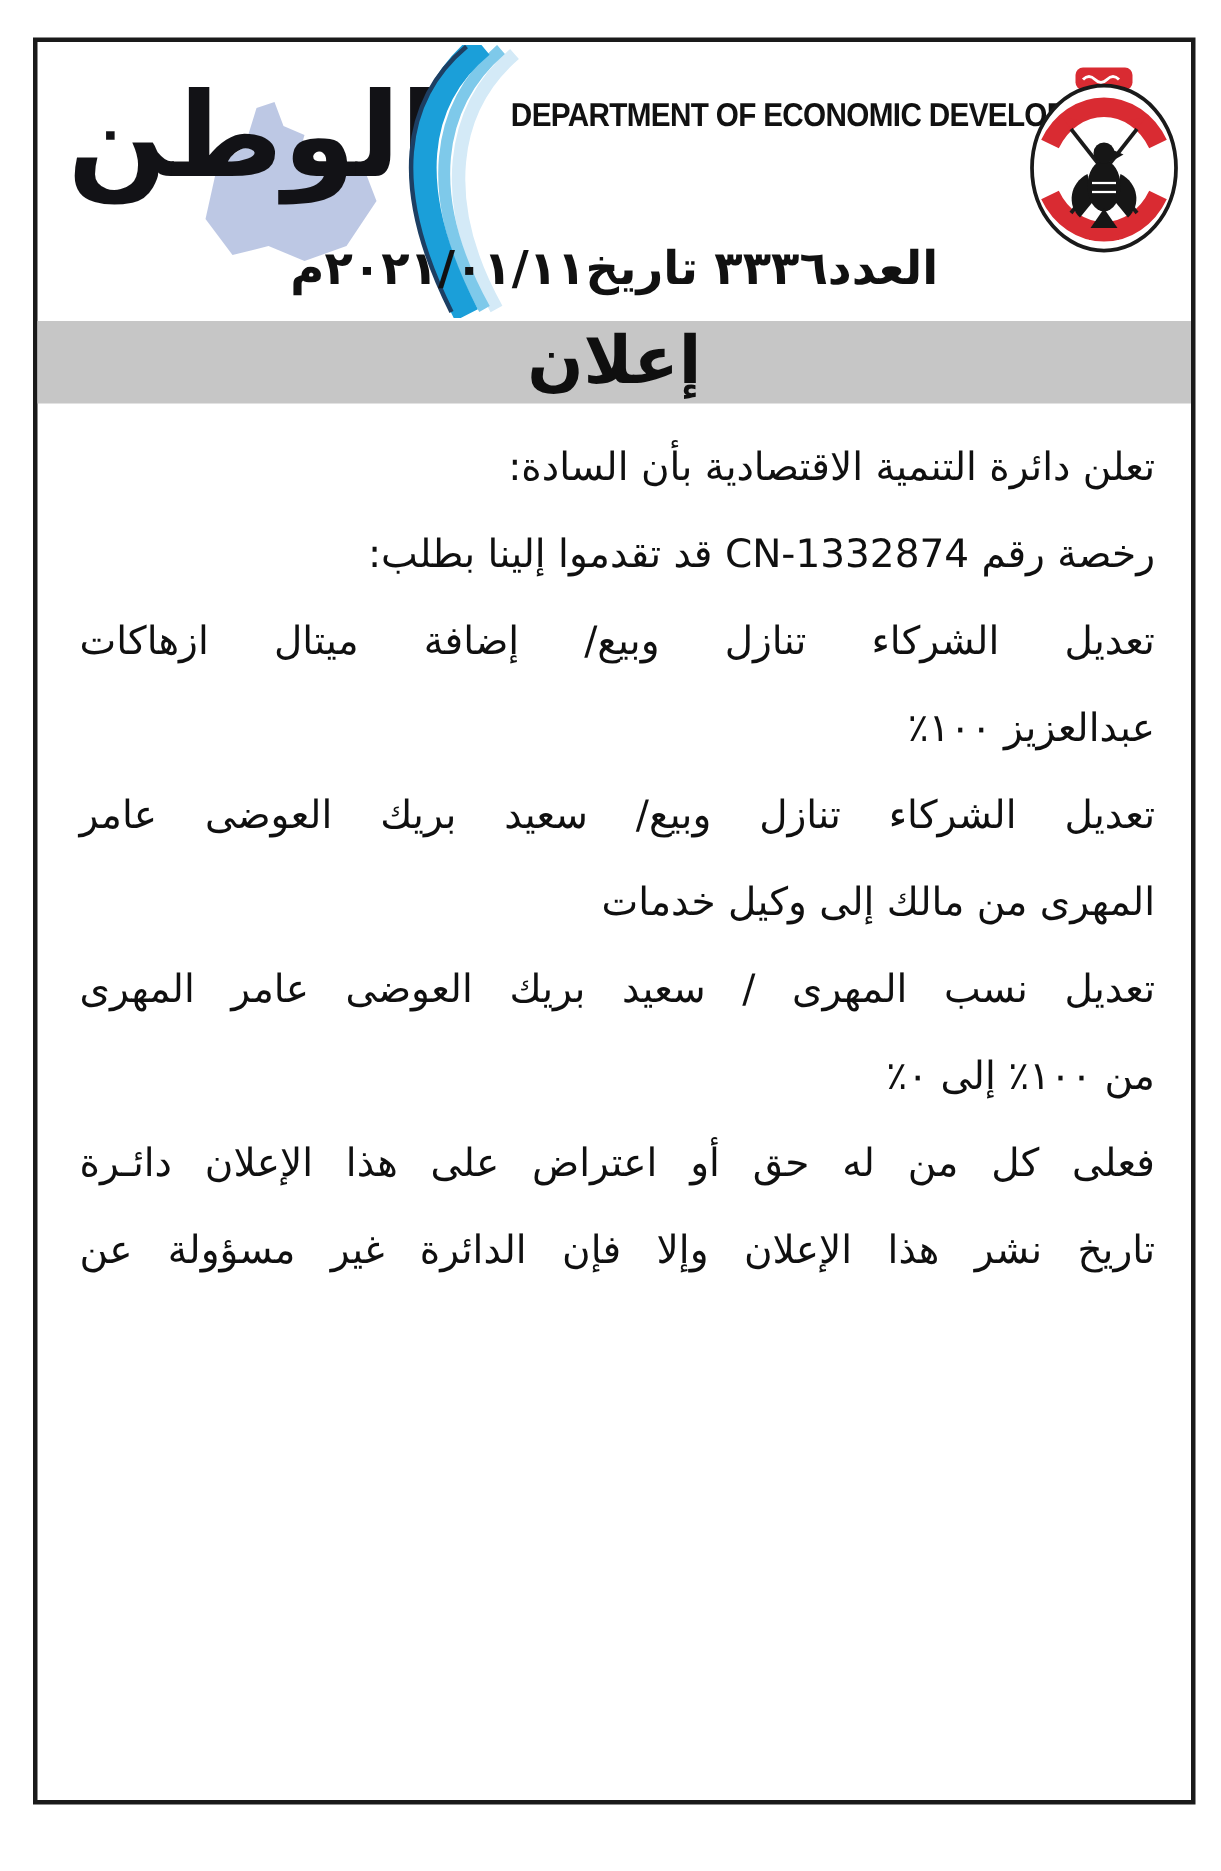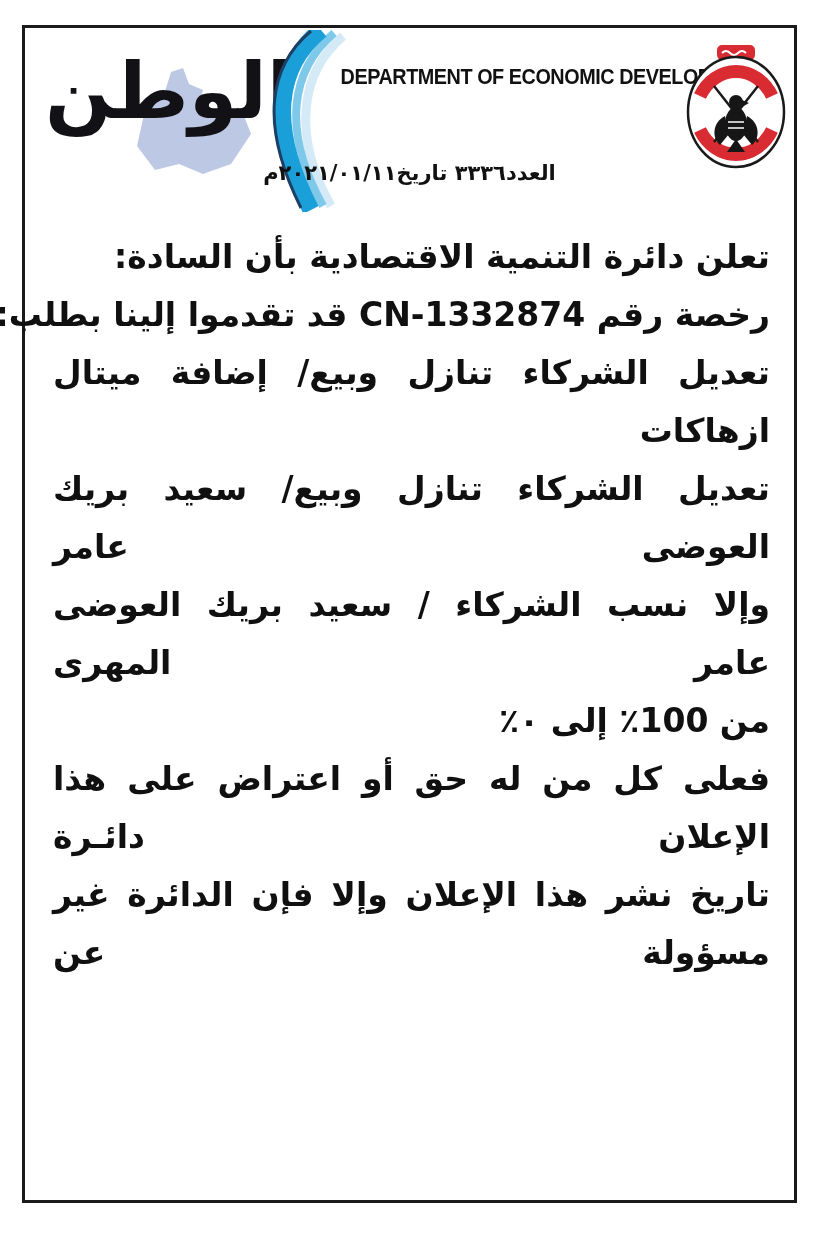--- a/index.html
+++ b/index.html
@@ -23,31 +23,31 @@
   .ded{position:absolute;left:292px;top:32px;width:382px;text-align:center;}
   .ded-ar{font-size:27px;font-weight:700;direction:rtl;white-space:nowrap;color:#111;}
   .ded-en{
     display:inline-block;font-family:"Liberation Sans", sans-serif;
     font-size:22px;font-weight:700;white-space:nowrap;color:#111;
     transform:scaleX(0.9);transform-origin:center;margin-top:4px;letter-spacing:-0.5px;
   }
   .emblem-svg{position:absolute;right:6px;top:16px;}
   .issue-line{
     position:absolute;left:0;right:0;top:133px;text-align:center;
-    direction:rtl;font-weight:800;font-size:21px;color:#111;
+    direction:rtl;font-weight:800;font-size:31px;color:#111;
   }
   
   .band{
     height:55px;background:#c6c6c6;text-align:center;
     font-size:44px;line-height:54px;font-weight:800;color:#0f0f0f;direction:rtl;
   }
   
   .notice{padding:14px 24px 0 28px;direction:rtl;}
   .nline{
-    font-size:33px;line-height:58px;font-weight:700;color:#101010;
+    font-size:26px;line-height:58px;font-weight:400;color:#101010;
     text-align:right;white-space:nowrap;
   }
   .nline.j{white-space:normal;text-align:justify;text-align-last:justify;}
 </style>
 </head>
 <body>
 
 <div class="frame">
 
   <div class="header">
@@ -88,26 +88,29 @@
         <path d="M52 95 l-9 13 h18 z" fill="#161616"></path>
         <line x1="44" y1="78" x2="60" y2="78" stroke="#ffffff" stroke-width="1.5"></line>
         <line x1="44" y1="84" x2="60" y2="84" stroke="#ffffff" stroke-width="1.5"></line>
       </g>
       <rect x="42" y="108" width="20" height="8" fill="#d92b32"></rect>
     </svg>
 
     <div class="issue-line">العدد٣٣٣٦ تاريخ٢٠٢١/٠١/١١م</div>
   </div>
 
+  <div class="band">إعلان</div>
 
   <div class="notice">
     <div class="nline">تعلن دائرة التنمية الاقتصادية بأن السادة:</div>
     <div class="nline">رخصة رقم CN-1332874 قد تقدموا إلينا بطلب:</div>
     <div class="nline j">تعديل الشركاء تنازل وبيع/ إضافة ميتال ازهاكات</div>
+    <div class="nline">عبدالعزيز ١٠٠٪</div>
     <div class="nline j">تعديل الشركاء تنازل وبيع/ سعيد بريك العوضى عامر</div>
-    <div class="nline j">وإلا نسب الشركاء / سعيد بريك العوضى عامر المهرى</div>
-    <div class="nline">من 100٪ إلى ٠٪</div>
+    <div class="nline">المهرى من مالك إلى وكيل خدمات</div>
+    <div class="nline j">تعديل نسب المهرى / سعيد بريك العوضى عامر المهرى</div>
+    <div class="nline">من ١٠٠٪ إلى ٠٪</div>
     <div class="nline j">فعلى كل من له حق أو اعتراض على هذا الإعلان دائـرة</div>
     <div class="nline j">تاريخ نشر هذا الإعلان وإلا فإن الدائرة غير مسؤولة عن</div>
 
   </div>
 
 </div>
 
 </body></html>

